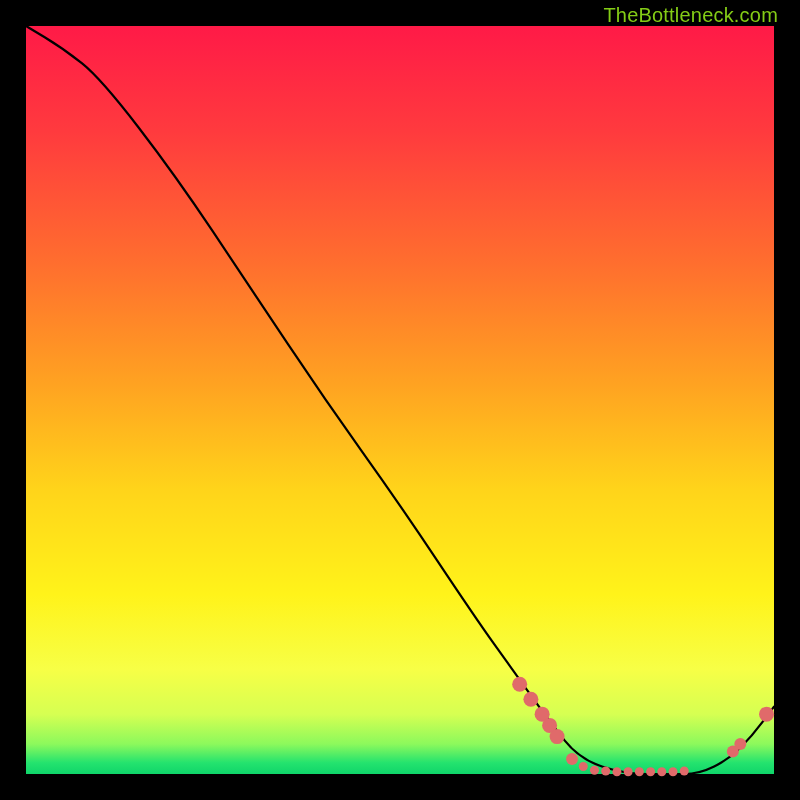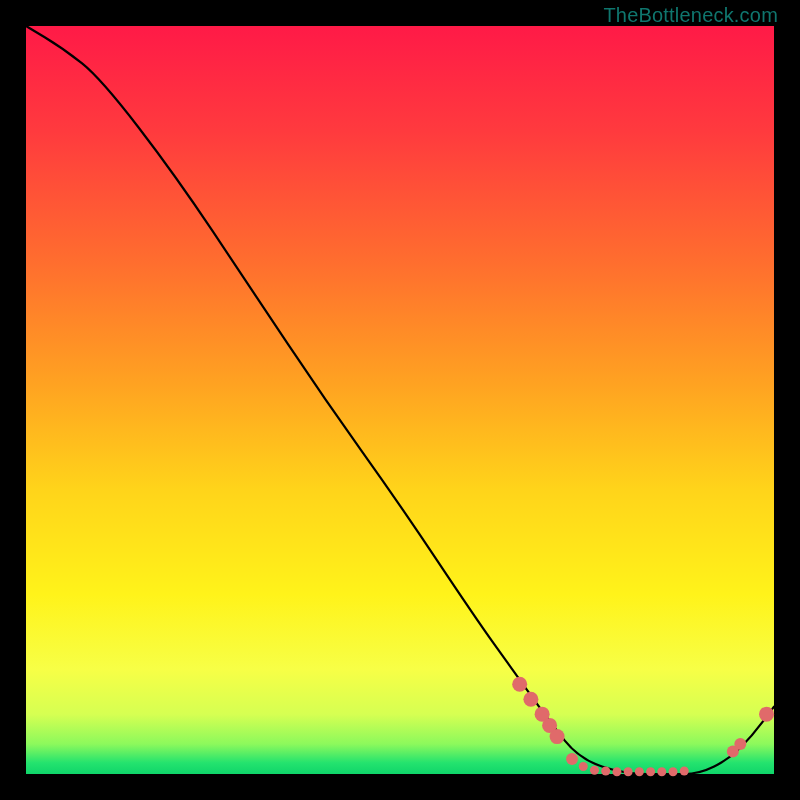--- a/index.html
+++ b/index.html
@@ -36,21 +36,21 @@
       #d6ff52 92%,
       #8cf95c 96%,
       #24e36e 98.5%,
       #0fd56a 100%
     );
   }
   .watermark {
     position: absolute;
     top: 4px;
     right: 22px;
-    color: #0f766e;
+    color: #84cc16;
     font-size: 20px;
     letter-spacing: 0.2px;
     font-weight: 500;
     user-select: none;
   }
   svg.curve {
     position: absolute;
     left: 0;
     top: 0;
     width: 748px;

